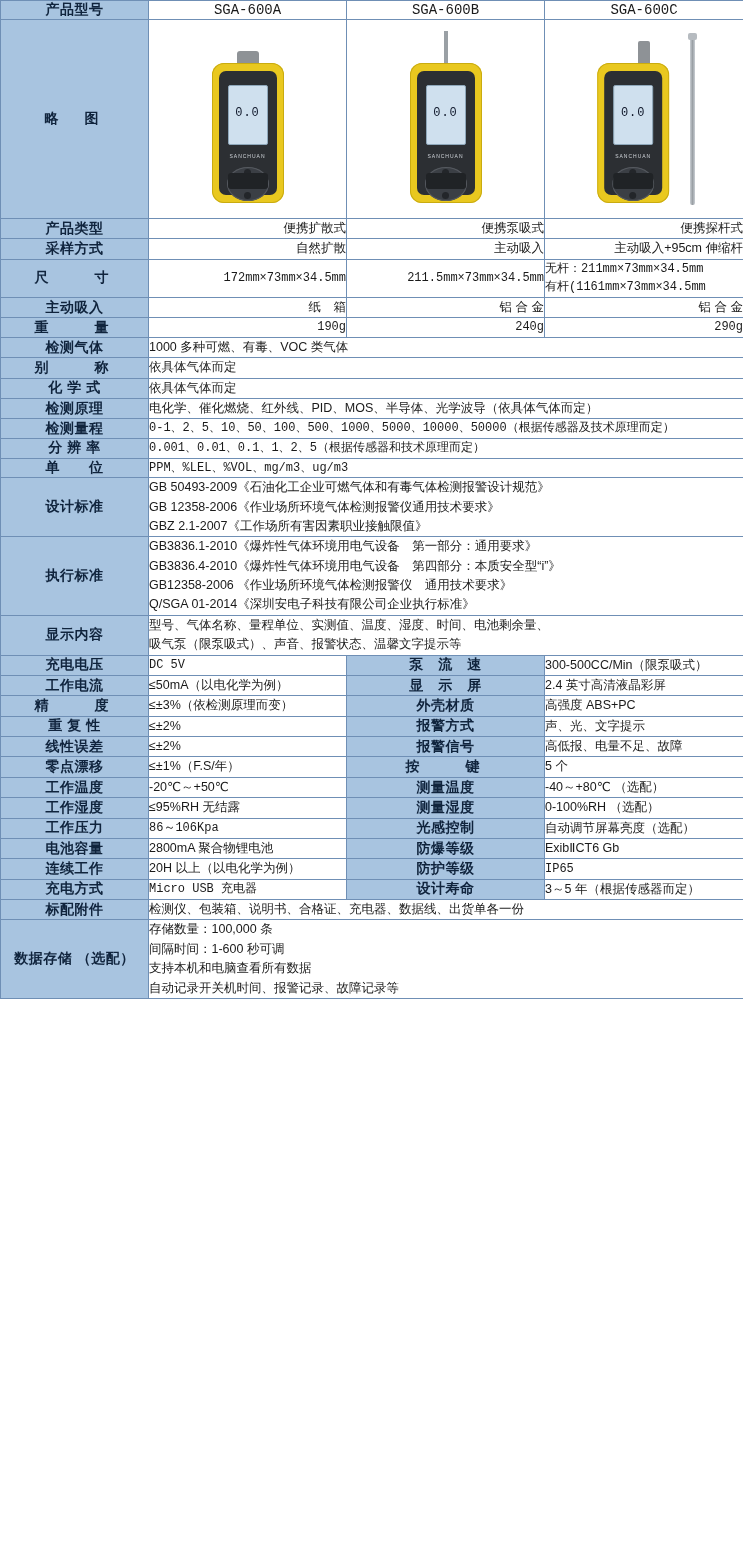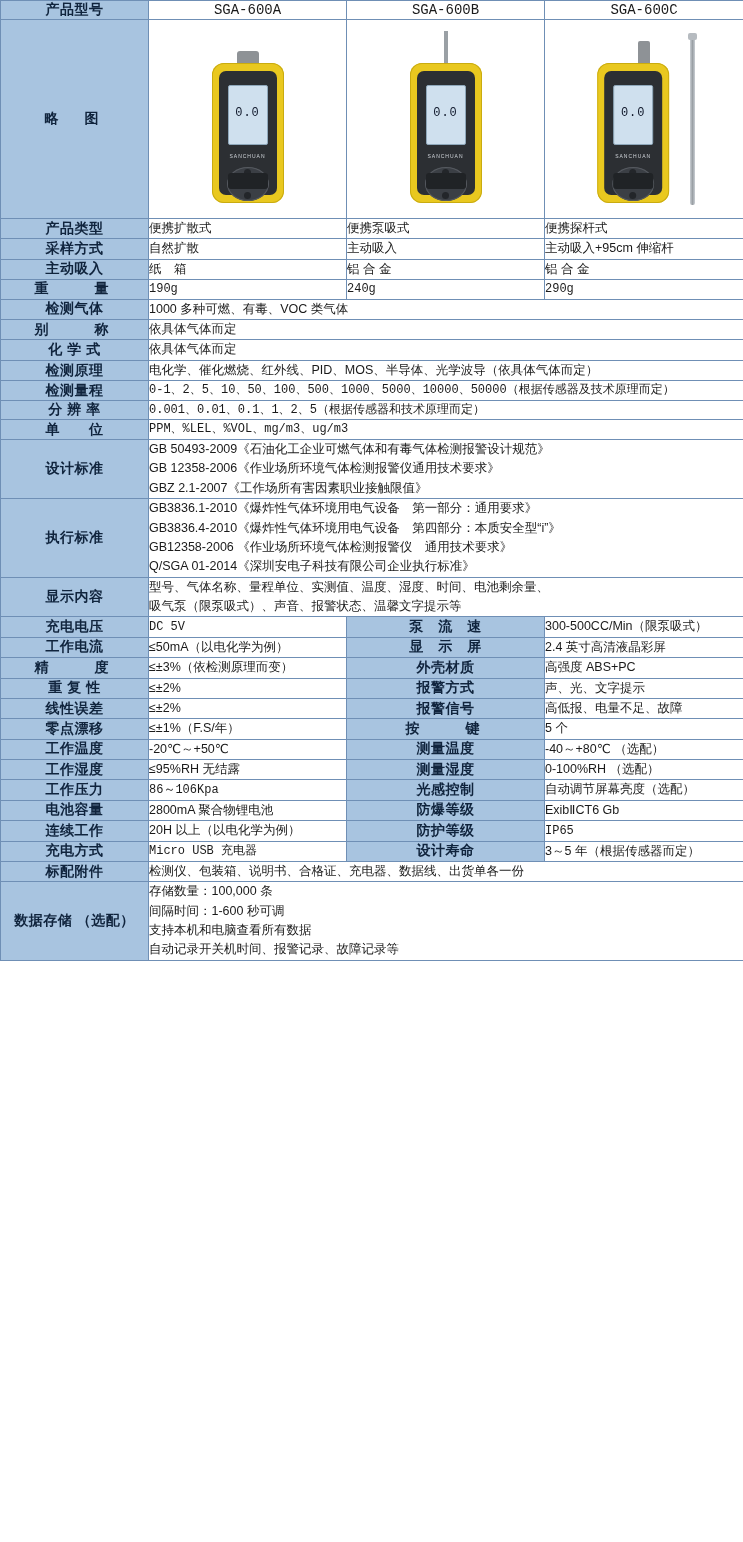--- a/index.html
+++ b/index.html
@@ -31,21 +31,21 @@
     margin-left:48px;
   }
   .lbl.wide{letter-spacing:6px;}
   .val{
     background:#ffffff;
     font-size:12.5px;
     color:#1a1a1a;
     padding:8px 10px;
     line-height:1.55;
   }
-  .val.center{text-align:left;}
+  .val.center{text-align:right;}
   .val.mono{font-family:"Liberation Mono","DejaVu Sans Mono",monospace;font-size:12px;}
   .val .ln{display:block;}
   .hdr-model{
     text-align:center;
     font-size:14px;
     font-family:"Liberation Mono","DejaVu Sans Mono",monospace;
     padding:10px 4px;
     background:#ffffff;
   }
   col.c0{width:148px;}
@@ -252,20 +252,29 @@
       <td class="val center">便携探杆式</td>
     </tr>
 
     <tr>
       <td class="lbl">采样方式</td>
       <td class="val center">自然扩散</td>
       <td class="val center">主动吸入</td>
       <td class="val center">主动吸入+95cm 伸缩杆</td>
     </tr>
 
+    <tr>
+      <td class="lbl wide">尺　　寸</td>
+      <td class="val center mono">172mm×73mm×34.5mm</td>
+      <td class="val center mono">211.5mm×73mm×34.5mm</td>
+      <td class="val mono">
+        <span class="ln">无杆：211mm×73mm×34.5mm</span>
+        <span class="ln">有杆(1161mm×73mm×34.5mm</span>
+      </td>
+    </tr>
 
     <tr>
       <td class="lbl">主动吸入</td>
       <td class="val center">纸　箱</td>
       <td class="val center">铝 合 金</td>
       <td class="val center">铝 合 金</td>
     </tr>
 
     <tr>
       <td class="lbl wide">重　　量</td>

